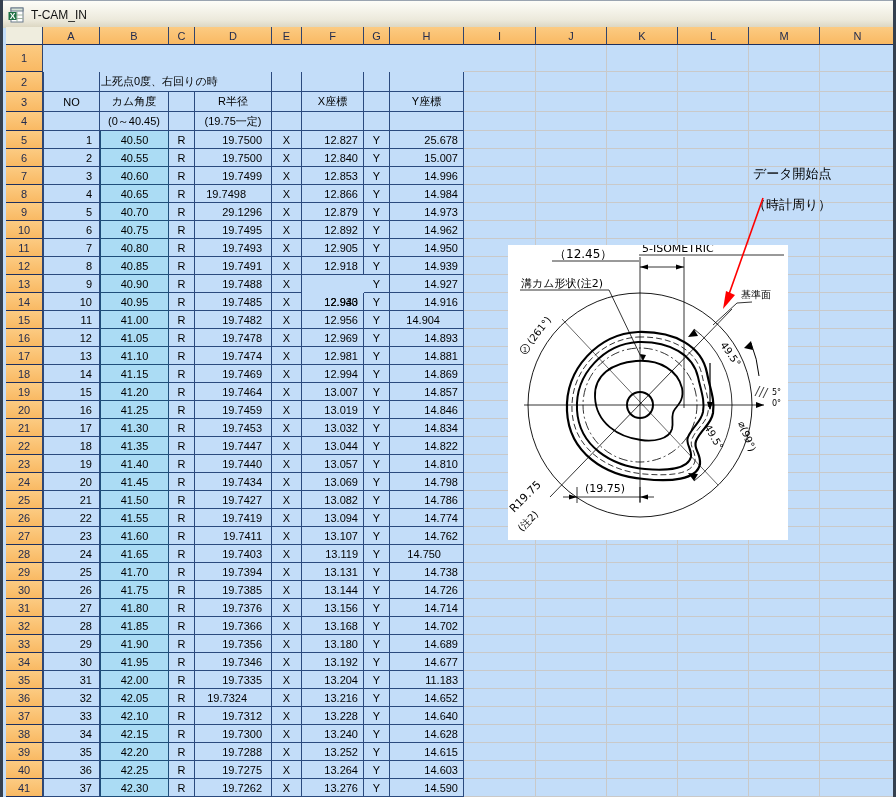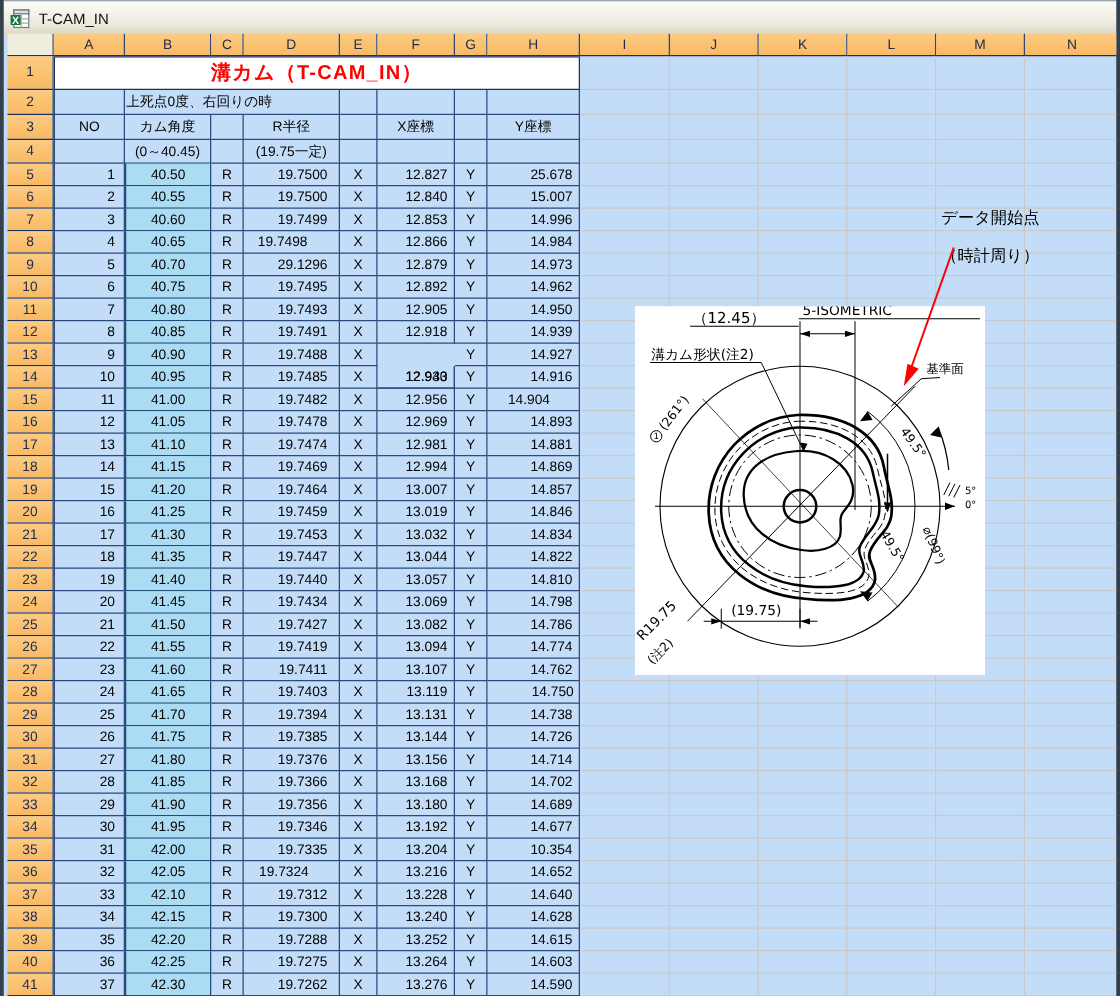--- a/index.html
+++ b/index.html
@@ -577,21 +577,21 @@
       <div class="cell tcell right " style="left: 299px; top: 527px; width: 62px; height: 18px; padding-right: 5px;">13.107</div>
       <div class="cell tcell center " style="left: 361px; top: 527px; width: 26px; height: 18px;">Y</div>
       <div class="cell tcell right " style="left: 387px; top: 527px; width: 74px; height: 18px; padding-right: 5px;">14.762</div>
       <div class="cell tcell right " style="left: 40px; top: 545px; width: 57px; height: 18px; padding-right: 7px; border-left: 1px solid rgb(43, 74, 126);">24</div>
       <div class="cell tcell center input-b" style="left: 97px; top: 545px; width: 69px; height: 18px;">41.65</div>
       <div class="cell tcell center " style="left: 166px; top: 545px; width: 26px; height: 18px;">R</div>
       <div class="cell tcell right " style="left: 192px; top: 545px; width: 77px; height: 18px; padding-right: 9px;">19.7403</div>
       <div class="cell tcell center " style="left: 269px; top: 545px; width: 30px; height: 18px;">X</div>
       <div class="cell tcell right " style="left: 299px; top: 545px; width: 62px; height: 18px; padding-right: 5px;">13.119</div>
       <div class="cell tcell center " style="left: 361px; top: 545px; width: 26px; height: 18px;">Y</div>
-      <div class="cell tcell right " style="left: 387px; top: 545px; width: 74px; height: 18px; padding-right: 4px;">14.750</div>
+      <div class="cell tcell right " style="left: 387px; top: 545px; width: 74px; height: 18px; padding-right: 22px;">14.750</div>
       <div class="cell tcell right " style="left: 40px; top: 563px; width: 57px; height: 18px; padding-right: 7px; border-left: 1px solid rgb(43, 74, 126);">25</div>
       <div class="cell tcell center input-b" style="left: 97px; top: 563px; width: 69px; height: 18px;">41.70</div>
       <div class="cell tcell center " style="left: 166px; top: 563px; width: 26px; height: 18px;">R</div>
       <div class="cell tcell right " style="left: 192px; top: 563px; width: 77px; height: 18px; padding-right: 9px;">19.7394</div>
       <div class="cell tcell center " style="left: 269px; top: 563px; width: 30px; height: 18px;">X</div>
       <div class="cell tcell right " style="left: 299px; top: 563px; width: 62px; height: 18px; padding-right: 5px;">13.131</div>
       <div class="cell tcell center " style="left: 361px; top: 563px; width: 26px; height: 18px;">Y</div>
       <div class="cell tcell right " style="left: 387px; top: 563px; width: 74px; height: 18px; padding-right: 5px;">14.738</div>
       <div class="cell tcell right " style="left: 40px; top: 581px; width: 57px; height: 18px; padding-right: 7px; border-left: 1px solid rgb(43, 74, 126);">26</div>
       <div class="cell tcell center input-b" style="left: 97px; top: 581px; width: 69px; height: 18px;">41.75</div>
@@ -633,21 +633,21 @@
       <div class="cell tcell right " style="left: 299px; top: 653px; width: 62px; height: 18px; padding-right: 5px;">13.192</div>
       <div class="cell tcell center " style="left: 361px; top: 653px; width: 26px; height: 18px;">Y</div>
       <div class="cell tcell right " style="left: 387px; top: 653px; width: 74px; height: 18px; padding-right: 5px;">14.677</div>
       <div class="cell tcell right " style="left: 40px; top: 671px; width: 57px; height: 18px; padding-right: 7px; border-left: 1px solid rgb(43, 74, 126);">31</div>
       <div class="cell tcell center input-b" style="left: 97px; top: 671px; width: 69px; height: 18px;">42.00</div>
       <div class="cell tcell center " style="left: 166px; top: 671px; width: 26px; height: 18px;">R</div>
       <div class="cell tcell right " style="left: 192px; top: 671px; width: 77px; height: 18px; padding-right: 9px;">19.7335</div>
       <div class="cell tcell center " style="left: 269px; top: 671px; width: 30px; height: 18px;">X</div>
       <div class="cell tcell right " style="left: 299px; top: 671px; width: 62px; height: 18px; padding-right: 5px;">13.204</div>
       <div class="cell tcell center " style="left: 361px; top: 671px; width: 26px; height: 18px;">Y</div>
-      <div class="cell tcell right " style="left: 387px; top: 671px; width: 74px; height: 18px; padding-right: 5px;">10.354</div>
+      <div class="cell tcell right " style="left: 387px; top: 671px; width: 74px; height: 18px; padding-right: 5px;">11.183</div>
       <div class="cell tcell right " style="left: 40px; top: 689px; width: 57px; height: 18px; padding-right: 7px; border-left: 1px solid rgb(43, 74, 126);">32</div>
       <div class="cell tcell center input-b" style="left: 97px; top: 689px; width: 69px; height: 18px;">42.05</div>
       <div class="cell tcell center " style="left: 166px; top: 689px; width: 26px; height: 18px;">R</div>
       <div class="cell tcell right " style="left: 192px; top: 689px; width: 77px; height: 18px; padding-right: 24px;">19.7324</div>
       <div class="cell tcell center " style="left: 269px; top: 689px; width: 30px; height: 18px;">X</div>
       <div class="cell tcell right " style="left: 299px; top: 689px; width: 62px; height: 18px; padding-right: 5px;">13.216</div>
       <div class="cell tcell center " style="left: 361px; top: 689px; width: 26px; height: 18px;">Y</div>
       <div class="cell tcell right " style="left: 387px; top: 689px; width: 74px; height: 18px; padding-right: 5px;">14.652</div>
       <div class="cell tcell right " style="left: 40px; top: 707px; width: 57px; height: 18px; padding-right: 7px; border-left: 1px solid rgb(43, 74, 126);">33</div>
       <div class="cell tcell center input-b" style="left: 97px; top: 707px; width: 69px; height: 18px;">42.10</div>
@@ -684,23 +684,20 @@
       <div class="cell tcell right " style="left: 40px; top: 779px; width: 57px; height: 18px; padding-right: 7px; border-left: 1px solid rgb(43, 74, 126);">37</div>
       <div class="cell tcell center input-b" style="left: 97px; top: 779px; width: 69px; height: 18px;">42.30</div>
       <div class="cell tcell center " style="left: 166px; top: 779px; width: 26px; height: 18px;">R</div>
       <div class="cell tcell right " style="left: 192px; top: 779px; width: 77px; height: 18px; padding-right: 9px;">19.7262</div>
       <div class="cell tcell center " style="left: 269px; top: 779px; width: 30px; height: 18px;">X</div>
       <div class="cell tcell right " style="left: 299px; top: 779px; width: 62px; height: 18px; padding-right: 5px;">13.276</div>
       <div class="cell tcell center " style="left: 361px; top: 779px; width: 26px; height: 18px;">Y</div>
       <div class="cell tcell right " style="left: 387px; top: 779px; width: 74px; height: 18px; padding-right: 5px;">14.590</div>
     </div>
 
-  <div id="title-cell">
-    <span>溝カム（T-CAM_IN）</span>
-  </div>
 
   <div id="drawing">
     <svg viewBox="0 0 280 295" width="280" height="295">
       <g stroke="#000" fill="none" stroke-width="0.8">
 
         <line x1="44" y1="16" x2="131" y2="16"></line>
         <line x1="131" y1="10" x2="276" y2="10"></line>
         <line x1="132" y1="12" x2="132" y2="257"></line>
         <line x1="176" y1="12" x2="176" y2="163"></line>
         <line x1="132" y1="22" x2="176" y2="22"></line>

